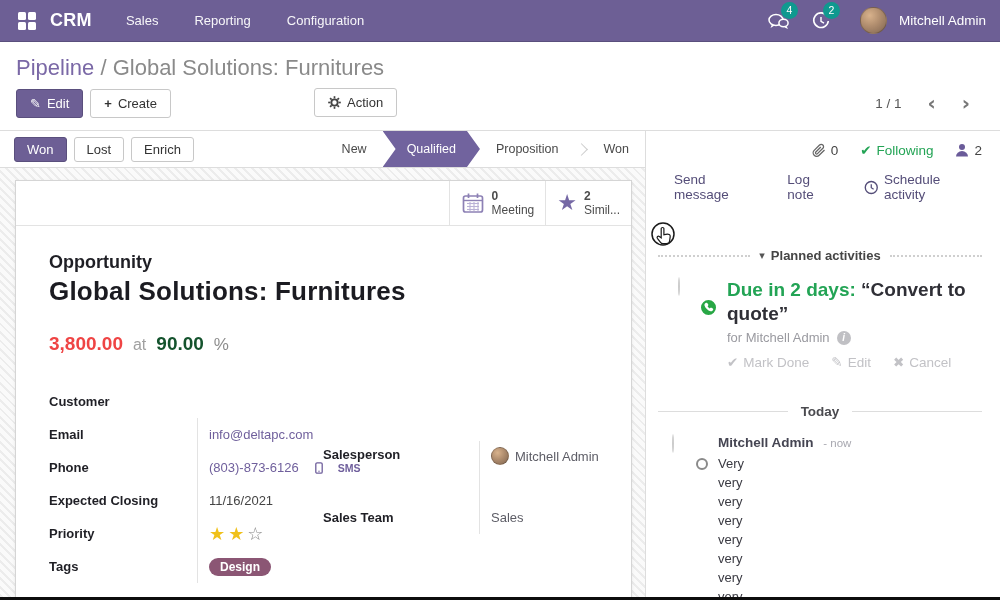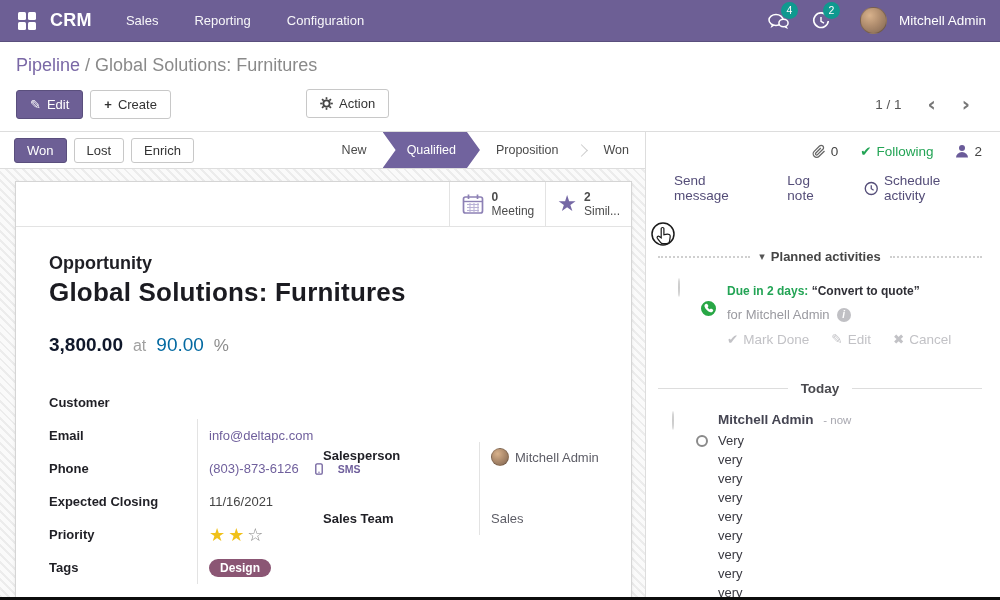--- a/index.html
+++ b/index.html
@@ -21,29 +21,29 @@
   .badge { position:absolute; top:-6px; right:-2px; background:#0f998f; color:#fff;
     font-size:10.5px; min-width:17px; height:17px; border-radius:9px; display:flex;
     align-items:center; justify-content:center; padding:0 3px; }
   .avatar { border-radius:50%; background:radial-gradient(circle at 35% 30%, #d8b28c 0%, #b08d6e 45%, #7e6450 100%);
     border:1px solid rgba(0,0,0,.2); flex:none; }
   .nav-avatar { width:27px; height:27px; margin-left:14px; }
   .user-name { font-size:13.5px; margin-left:4px; cursor:pointer; }
 
   
   .control { padding:10px 16px 12px 16px; background:#fff; }
-  .breadcrumb { font-size:18px; margin:3px 0 13px 0; color:#8a8a8a; }
+  .breadcrumb { font-size:22px; margin:3px 0 7px 0; color:#8a8a8a; }
   .breadcrumb .bc-link { color:#7a68a6; cursor:pointer; }
   .btn-row { position:relative; height:30px; display:flex; align-items:center; }
   .btn { height:29px; border:1px solid #c8c8c8; background:#fff; border-radius:3px;
     font-size:13px; color:#333; padding:0 13px; display:inline-flex; align-items:center;
     gap:6px; cursor:pointer; font-family:inherit; }
   .btn.primary { background:#6d5f95; border-color:#5a4f7d; color:#fff; }
   .btn + .btn { margin-left:7px; }
-  .action-btn { position:absolute; left:283px; top:0; }
+  .action-btn { position:absolute; left:291px; top:0; }
   .pager { margin-left:auto; display:flex; align-items:center; gap:26px; color:#555;
     font-size:13.5px; padding-right:14px; }
   .pager .pg-arrow { color:#777; font-size:20px; line-height:1; cursor:pointer; font-weight:bold; }
 
   
   .workspace { display:flex; height:475px; border-top:1px solid #ddd; }
   .left-pane { width:646px; flex:none; border-right:1px solid #ddd; display:flex; flex-direction:column; }
 
   .statusbar { height:37px; background:#fff; border-bottom:1px solid #ddd;
     display:flex; align-items:center; padding-left:14px; }
@@ -67,23 +67,23 @@
   .stat-btn { display:flex; align-items:center; gap:7px; padding:0 11px;
     border-left:1px solid #e3e3e3; cursor:pointer; }
   .stat-txt { display:flex; flex-direction:column; font-size:12px; color:#4c4c4c; line-height:14px; }
   .stat-txt .v { font-weight:bold; }
   .star-big { color:#7568a5; font-size:22px; line-height:20px; }
 
   .sheet-body { padding:26px 33px 0 33px; }
   .o-type { font-size:18px; font-weight:bold; color:#1f1f25; }
   .o-title { font-size:26px; font-weight:bold; color:#1b1b21; margin-top:3px; letter-spacing:.2px; }
   .amount-row { margin-top:26px; font-size:19px; display:flex; align-items:baseline; gap:10px; }
-  .amount { font-weight:bold; color:#0f172a; }
+  .amount { font-weight:bold; color:#ef4444; }
   .muted { color:#a0a0a0; font-size:16px; }
-  .prob { font-weight:normal; color:#0369a1; }
+  .prob { font-weight:bold; color:#14532d; }
   .pct { color:#8d8d8d; font-size:17px; }
 
   .fields { margin-top:30px; display:flex; }
   .fcol-left { width:274px; flex:none; }
   .fcol-right { flex:1; margin-top:56px; }
   .frow { display:flex; align-items:center; min-height:33px; }
   .flabel { width:148px; flex:none; font-size:13px; font-weight:bold; color:#1f1f25; }
   .fval { border-left:1px solid #e3e3e3; padding-left:11px; font-size:13px; color:#444;
     align-self:stretch; display:flex; align-items:center; white-space:nowrap; flex:1; }
   .link { color:#6f5f9c; cursor:pointer; }
@@ -112,21 +112,21 @@
   .ph-label { font-size:13px; font-weight:bold; color:#454545; white-space:nowrap; display:flex;
     align-items:center; gap:6px; }
   .caret { color:#555; font-size:11px; }
 
   .activity { margin-top:15px; padding-left:20px; display:flex; gap:14px; }
   .act-avatar { position:relative; width:35px; height:35px; flex:none; }
   .act-avatar .avatar { width:35px; height:35px; }
   .phone-badge { position:absolute; right:-5px; bottom:-4px; width:19px; height:19px;
     background:#28a745; border-radius:50%; border:2px solid #fff; display:flex;
     align-items:center; justify-content:center; }
-  .act-line1 { font-size:12px; font-weight:bold; color:#2f2f36; line-height:24px; }
+  .act-line1 { font-size:19px; font-weight:bold; color:#2f2f36; line-height:24px; }
   .due { color:#23a455; }
   .act-line2 { font-size:13px; color:#9a9aa0; line-height:24px; display:flex; align-items:center; gap:7px; }
   .info-dot { width:14px; height:14px; border-radius:50%; background:#c0c0c4; color:#fff;
     font-size:10px; font-weight:bold; display:inline-flex; align-items:center; justify-content:center;
     font-style:italic; cursor:pointer; }
   .act-actions { margin-top:4px; display:flex; gap:22px; font-size:13.5px; color:#c2c2c6; }
   .act-actions span { cursor:pointer; display:flex; align-items:center; gap:5px; }
 
   .today-sep { margin-top:34px; display:flex; align-items:center; gap:13px; }
   .solidline { flex:1; border-top:1px solid #ddd; }

